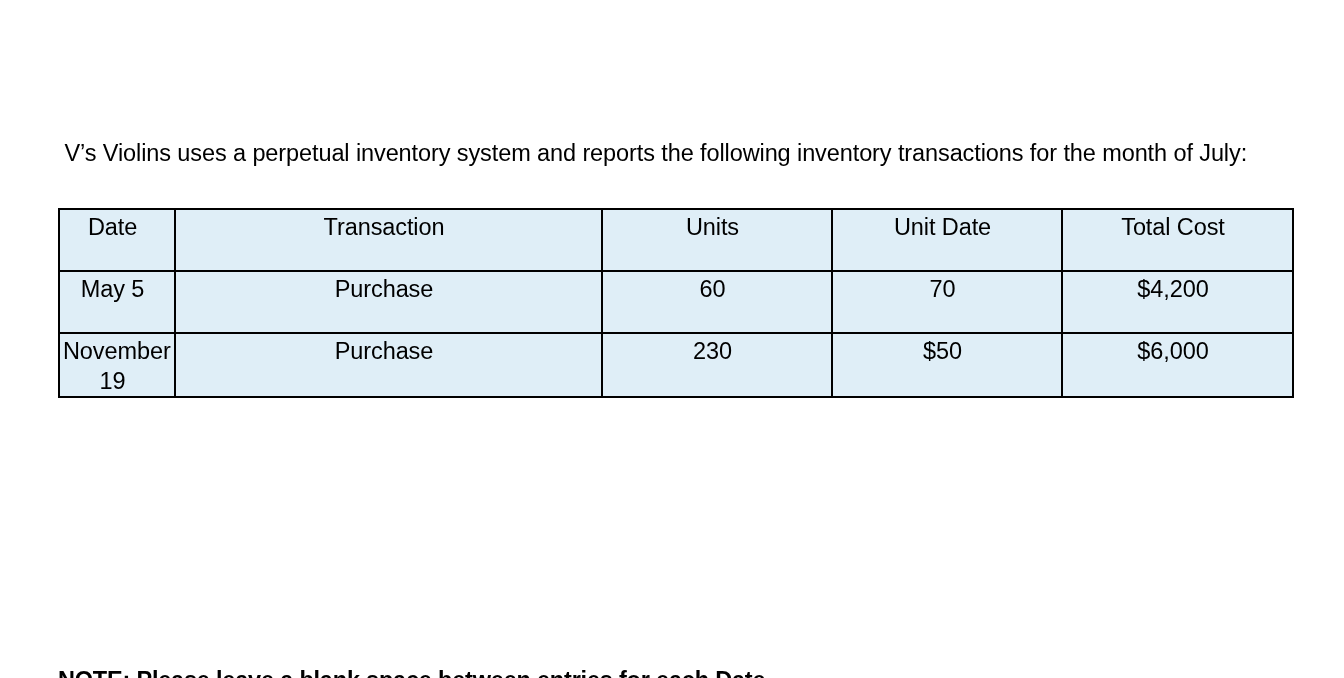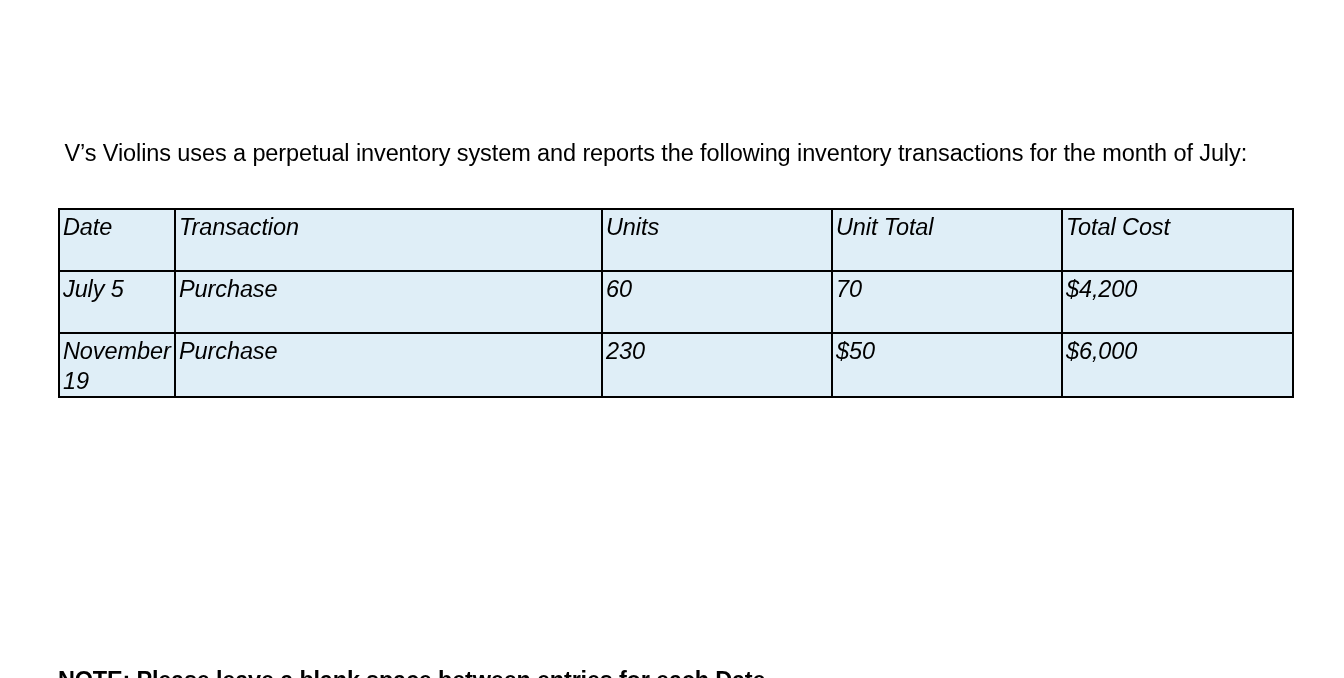--- a/index.html
+++ b/index.html
@@ -43,27 +43,26 @@
     table-layout: fixed;
     background: #dfeef7;
   }
   .inv-table td,
   .inv-table th {
     border: 2px solid #000000;
     background: #dfeef7;
     height: 58px;
     padding: 2px 12px 0 3px;
     vertical-align: top;
-    text-align: left;
+    text-align: center;
     font-weight: normal;
     font-size: 23.5px;
     line-height: 30px;
     letter-spacing: -0.1px;
     overflow: hidden;
-    font-style: italic;
   }
 
   .col-date        { width: 116px; }
   .col-transaction { width: 427px; }
   .col-units       { width: 230px; }
   .col-unitcost    { width: 230px; }
   .col-totalcost   { width: 231px; }
 
   
   .note {
@@ -90,27 +89,27 @@
       <col class="col-transaction">
       <col class="col-units">
       <col class="col-unitcost">
       <col class="col-totalcost">
     </colgroup>
     <thead>
       <tr>
         <th>Date</th>
         <th>Transaction</th>
         <th>Units</th>
-        <th>Unit Total</th>
+        <th>Unit Date</th>
         <th>Total Cost</th>
       </tr>
     </thead>
     <tbody>
       <tr>
-        <td>July 5</td>
+        <td>May 5</td>
         <td>Purchase</td>
         <td>60</td>
         <td>70</td>
         <td>$4,200</td>
       </tr>
       <tr>
         <td>November 19</td>
         <td>Purchase</td>
         <td>230</td>
         <td>$50</td>

